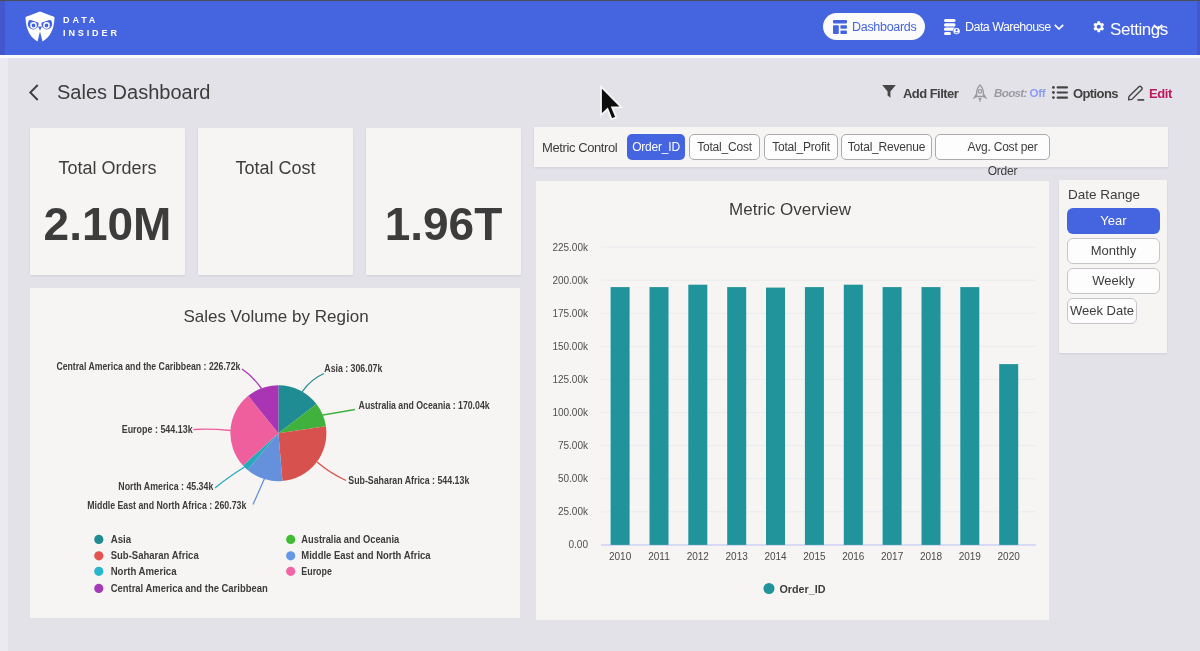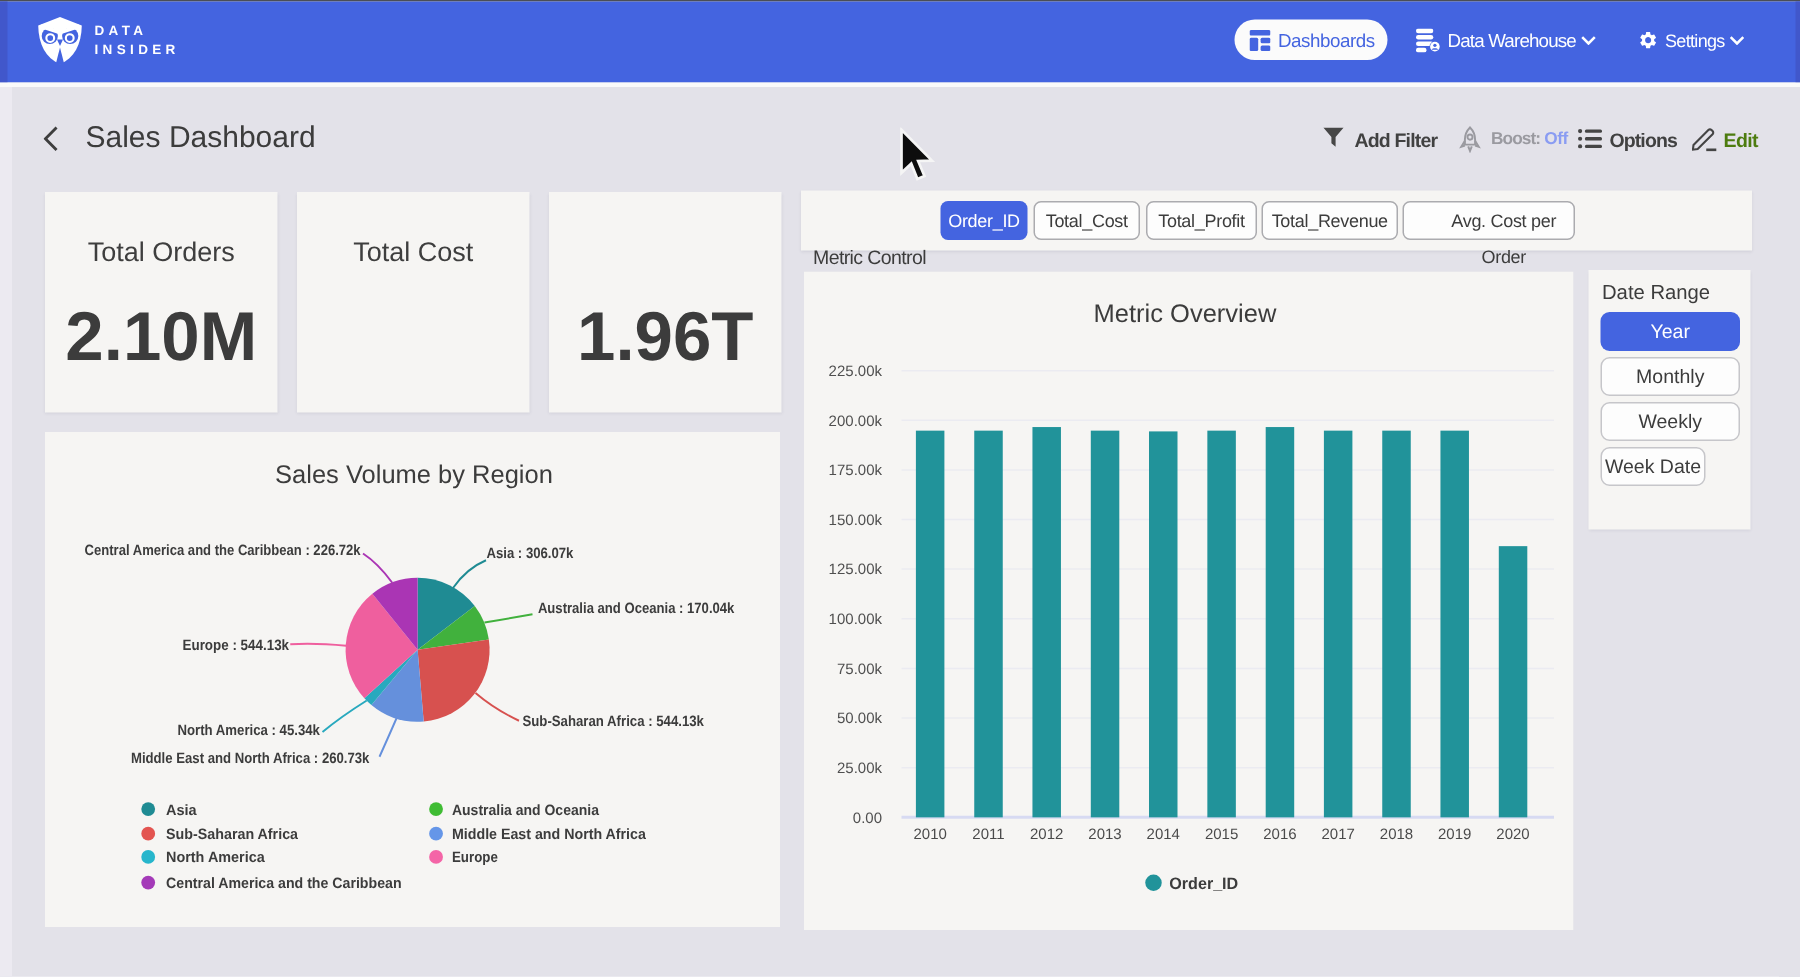--- a/index.html
+++ b/index.html
@@ -57,21 +57,21 @@
     <path d="M10.5,14.2 C10.8,12.9 14.4,12.9 14.7,14.2" fill="#4464e0"></path>
   </svg>
   <div class="abs" style="left:965px;top:20px;color:#fff;font-size:12.5px;letter-spacing:-0.55px;">Data Warehouse</div>
   <svg class="abs" style="left:1053.5px;top:23.5px;" width="10" height="6" viewBox="0 0 10 6">
     <path d="M0.8,0.8 L5,5 L9.2,0.8" stroke="#fff" stroke-width="1.7" fill="none"></path>
   </svg>
 
   <svg class="abs" style="left:1091.5px;top:20px;" width="13.5" height="13.5" viewBox="0 0 24 24">
     <path fill="#fff" d="M19.14,12.94c0.04-0.3,0.06-0.61,0.06-0.94c0-0.32-0.02-0.64-0.07-0.94l2.03-1.58c0.18-0.14,0.23-0.41,0.12-0.61 l-1.92-3.32c-0.12-0.22-0.37-0.29-0.59-0.22l-2.39,0.96c-0.5-0.38-1.03-0.7-1.62-0.94L14.4,2.81c-0.04-0.24-0.24-0.41-0.48-0.41 h-3.84c-0.24,0-0.43,0.17-0.47,0.41L9.25,5.35C8.66,5.59,8.12,5.92,7.63,6.29L5.24,5.33c-0.22-0.08-0.47,0-0.59,0.22L2.74,8.87 C2.62,9.08,2.66,9.34,2.86,9.48l2.03,1.58C4.84,11.36,4.8,11.69,4.8,12s0.02,0.64,0.07,0.94l-2.03,1.58 c-0.18,0.14-0.23,0.41-0.12,0.61l1.92,3.32c0.12,0.22,0.37,0.29,0.59,0.22l2.39-0.96c0.5,0.38,1.03,0.7,1.62,0.94l0.36,2.54 c0.05,0.24,0.24,0.41,0.48,0.41h3.84c0.24,0,0.44-0.17,0.47-0.41l0.36-2.54c0.59-0.24,1.13-0.56,1.62-0.94l2.39,0.96 c0.22,0.08,0.47,0,0.59-0.22l1.92-3.32c0.12-0.22,0.07-0.47-0.12-0.61L19.14,12.94z M12,15.6c-1.98,0-3.6-1.62-3.6-3.6 s1.62-3.6,3.6-3.6s3.6,1.62,3.6,3.6S13.98,15.6,12,15.6z"></path>
   </svg>
-  <div class="abs" style="left:1110px;top:20px;color:#fff;font-size:12px;letter-spacing:-0.45px;">Settings</div>
+  <div class="abs" style="left:1110px;top:20px;color:#fff;font-size:17px;letter-spacing:-0.45px;">Settings</div>
   <svg class="abs" style="left:1152.5px;top:23.5px;" width="10" height="6" viewBox="0 0 10 6">
     <path d="M0.8,0.8 L5,5 L9.2,0.8" stroke="#fff" stroke-width="1.7" fill="none"></path>
   </svg>
 
   <svg class="abs" style="left:28.5px;top:84px;" width="10" height="17" viewBox="0 0 10 17">
     <path d="M8.7,1 L1.3,8.5 L8.7,16" stroke="#3e3e3e" stroke-width="1.9" fill="none"></path>
   </svg>
   <div class="abs" style="left:57px;top:81px;color:#3c3c3c;font-size:20px;">Sales Dashboard</div>
 
   <svg class="abs" style="left:882px;top:85px;" width="14" height="13" viewBox="0 0 14 13">
@@ -80,49 +80,49 @@
   <div class="abs" style="left:903px;top:85.5px;color:#414141;font-size:13px;font-weight:bold;letter-spacing:-0.55px;">Add Filter</div>
   <svg class="abs" style="left:971px;top:83.5px;" width="18" height="18" viewBox="0 0 18 18">
     <g stroke="#9a9aa0" stroke-width="1.3" fill="none">
       <path d="M9,1 C11.4,3.4 12.4,6.2 12.4,9.2 L12.4,12.4 L5.6,12.4 L5.6,9.2 C5.6,6.2 6.6,3.4 9,1 Z"></path>
       <circle cx="9" cy="7.4" r="1.7"></circle>
       <path d="M5.6,9.8 L3.2,13.8 L5.6,13"></path>
       <path d="M12.4,9.8 L14.8,13.8 L12.4,13"></path>
       <path d="M7.8,13.6 L9,16.6 L10.2,13.6"></path>
     </g>
   </svg>
-  <div class="abs" style="left:994px;top:86.5px;color:#9a9aa0;font-size:11.5px;font-weight:bold;letter-spacing:-0.6px;">Boost:</div>
+  <div class="abs" style="left:994px;top:86.5px;color:#9a9aa0;font-size:11.5px;font-weight:bold;letter-spacing:-0.6px;font-style:italic;">Boost:</div>
   <div class="abs" style="left:1029.5px;top:86.5px;color:#8a9cf2;font-size:11.5px;font-weight:bold;letter-spacing:-0.3px;">Off</div>
   <svg class="abs" style="left:1052px;top:86px;" width="16" height="13" viewBox="0 0 16 13">
     <g fill="#454545">
       <circle cx="1.4" cy="1.4" r="1.4"></circle>
         <rect x="4.6" y="0.3" width="11.4" height="2.2" rx="1"></rect>
       <circle cx="1.4" cy="6.5" r="1.4"></circle>
         <rect x="4.6" y="5.4" width="11.4" height="2.2" rx="1"></rect>
       <circle cx="1.4" cy="11.6" r="1.4"></circle>
         <rect x="4.6" y="10.5" width="11.4" height="2.2" rx="1"></rect>
     </g>
   </svg>
   <div class="abs" style="left:1073px;top:85.5px;color:#414141;font-size:13px;font-weight:bold;letter-spacing:-0.6px;">Options</div>
   <svg class="abs" style="left:1128px;top:83.5px;" width="17" height="17" viewBox="0 0 17 17">
     <path d="M1,12.6 L10.9,2.7 C11.5,2.1 12.4,2.1 13,2.7 L13.7,3.4 C14.3,4 14.3,4.9 13.7,5.5 L3.8,15.4 L0.6,15.8 Z" fill="none" stroke="#454545" stroke-width="1.4"></path>
     <path d="M9.5,15.9 L16.2,15.9" stroke="#454545" stroke-width="1.7"></path>
   </svg>
-  <div class="abs" style="left:1149px;top:85.5px;color:#4d7c0f;font-size:13px;font-weight:bold;letter-spacing:-0.4px;">Edit</div>
+  <div class="abs" style="left:1149px;top:85.5px;color:#be185d;font-size:13px;font-weight:bold;letter-spacing:-0.4px;">Edit</div>
 
   <div class="card" style="left:30px;top:127.5px;width:155px;height:147px;"></div>
   <div class="card" style="left:198px;top:127.5px;width:155px;height:147px;"></div>
   <div class="card" style="left:366px;top:127.5px;width:155px;height:147px;"></div>
   <div class="abs" style="left:30px;top:158px;width:155px;text-align:center;color:#3e3e3e;font-size:18px;">Total Orders</div>
   <div class="abs" style="left:198px;top:158px;width:155px;text-align:center;color:#3e3e3e;font-size:18px;">Total Cost</div>
   <div class="abs" style="left:30px;top:197px;width:155px;text-align:center;color:#3c3c3c;font-size:46px;font-weight:bold;">2.10M</div>
   <div class="abs" style="left:366px;top:197px;width:155px;text-align:center;color:#3c3c3c;font-size:46px;font-weight:bold;">1.96T</div>
 
   <div class="card" style="left:534px;top:127px;width:633.5px;height:40px;"></div>
-  <div class="abs" style="left:542px;top:140px;color:#3c3c3c;font-size:13px;letter-spacing:-0.4px;margin-top:24px;">Metric Control</div>
+  <div class="abs" style="left:542px;top:140px;color:#3c3c3c;font-size:13px;letter-spacing:-0.4px;">Metric Control</div>
   <div class="abs" style="left:627px;top:134px;width:58px;height:26px;background:#4464e0;border-radius:5px;color:#fff;font-size:12px;letter-spacing:-0.2px;line-height:26px;text-align:center;">Order_ID</div>
   <div class="abs" style="left:689px;top:134px;width:71px;height:26px;background:#fdfdfd;border:1px solid #ababaf;border-radius:5px;color:#3c3c3c;font-size:12px;letter-spacing:-0.2px;line-height:24px;text-align:center;">Total_Cost</div>
   <div class="abs" style="left:764px;top:134px;width:74px;height:26px;background:#fdfdfd;border:1px solid #ababaf;border-radius:5px;color:#3c3c3c;font-size:12px;letter-spacing:-0.2px;line-height:24px;text-align:center;">Total_Profit</div>
   <div class="abs" style="left:841px;top:134px;width:91px;height:26px;background:#fdfdfd;border:1px solid #ababaf;border-radius:5px;color:#3c3c3c;font-size:12px;letter-spacing:-0.2px;line-height:24px;text-align:center;">Total_Revenue</div>
   <div class="abs" style="left:935px;top:134px;width:115px;height:26px;background:#fdfdfd;border:1px solid #ababaf;border-radius:5px;color:#3c3c3c;font-size:12px;letter-spacing:-0.2px;line-height:24px;text-align:center;padding-left:20px;">Avg. Cost per Order</div>
 
   <div class="card" style="left:1059px;top:180px;width:108px;height:173px;"></div>
   <div class="abs" style="left:1068px;top:187px;color:#3c3c3c;font-size:13.5px;">Date Range</div>
   <div class="abs" style="left:1067px;top:208px;width:93px;height:26px;background:#4464e0;border-radius:6px;color:#fff;font-size:13px;line-height:26px;text-align:center;">Year</div>
   <div class="abs" style="left:1067px;top:238px;width:93px;height:26px;background:#fdfdfd;border:1px solid #c6c6ca;border-radius:6px;color:#3c3c3c;font-size:13px;line-height:24px;text-align:center;">Monthly</div>

